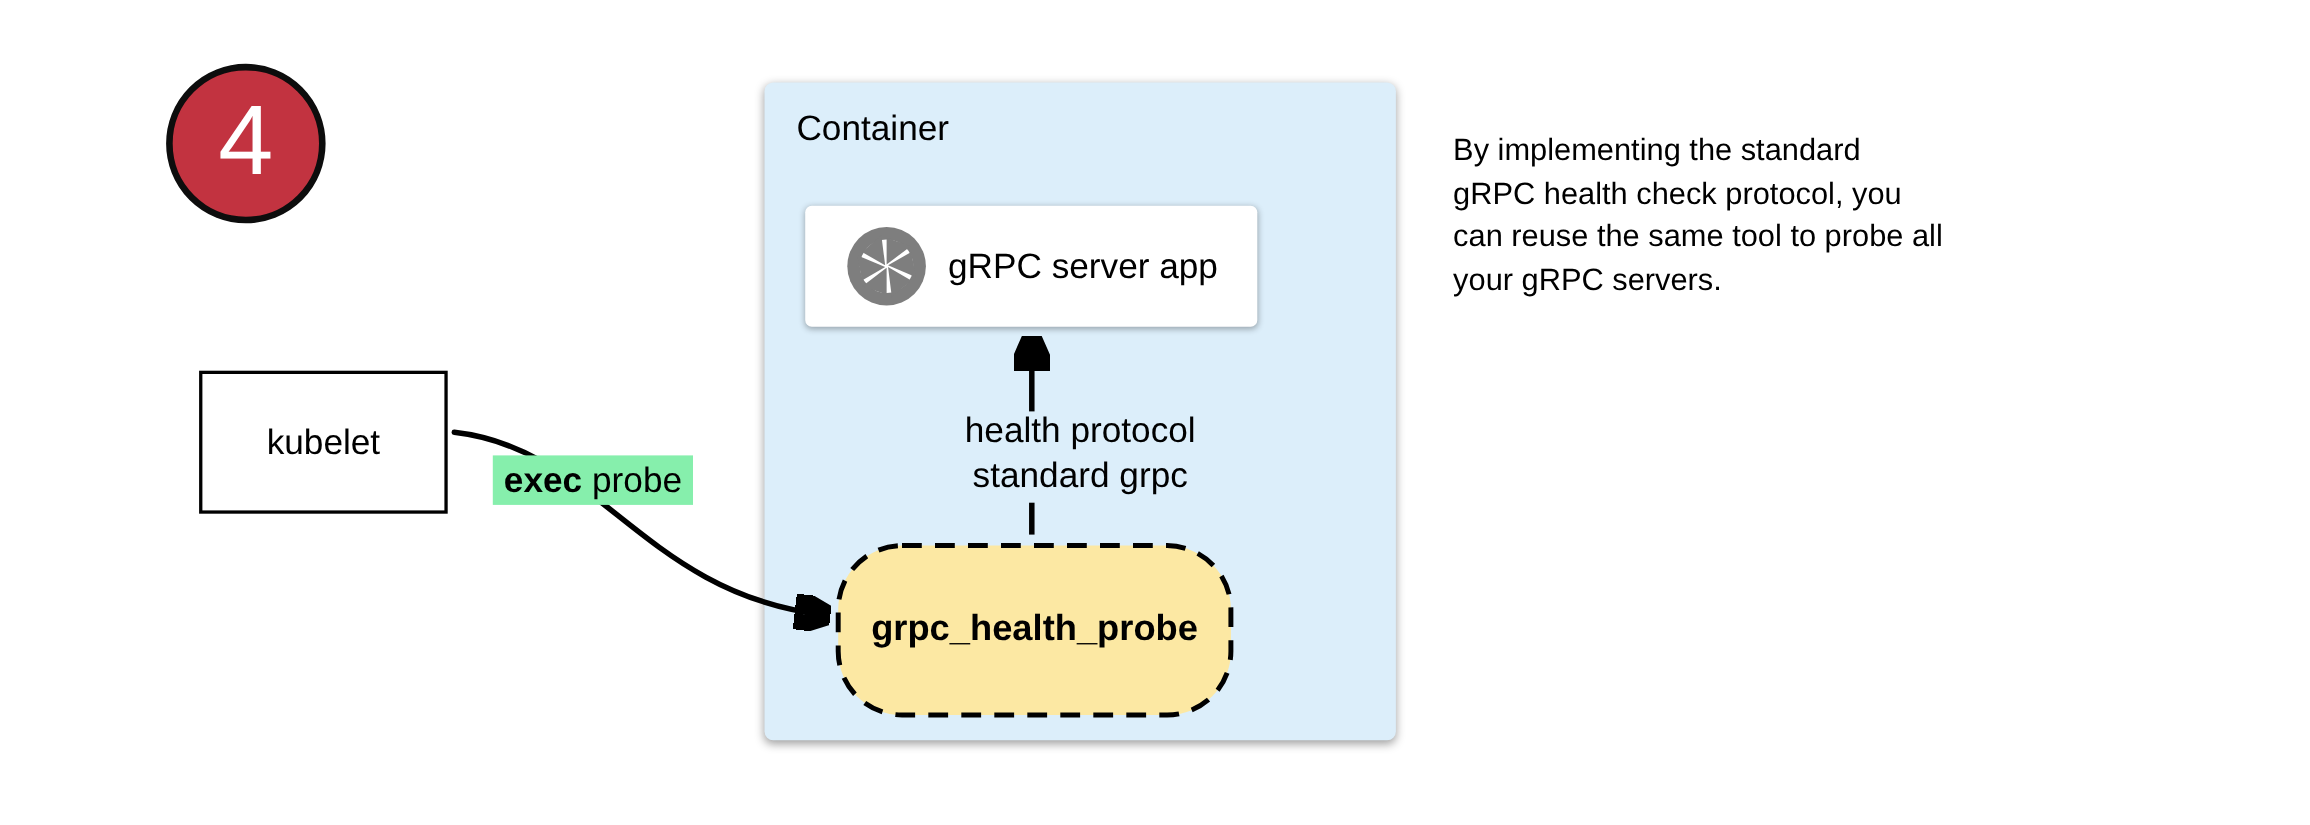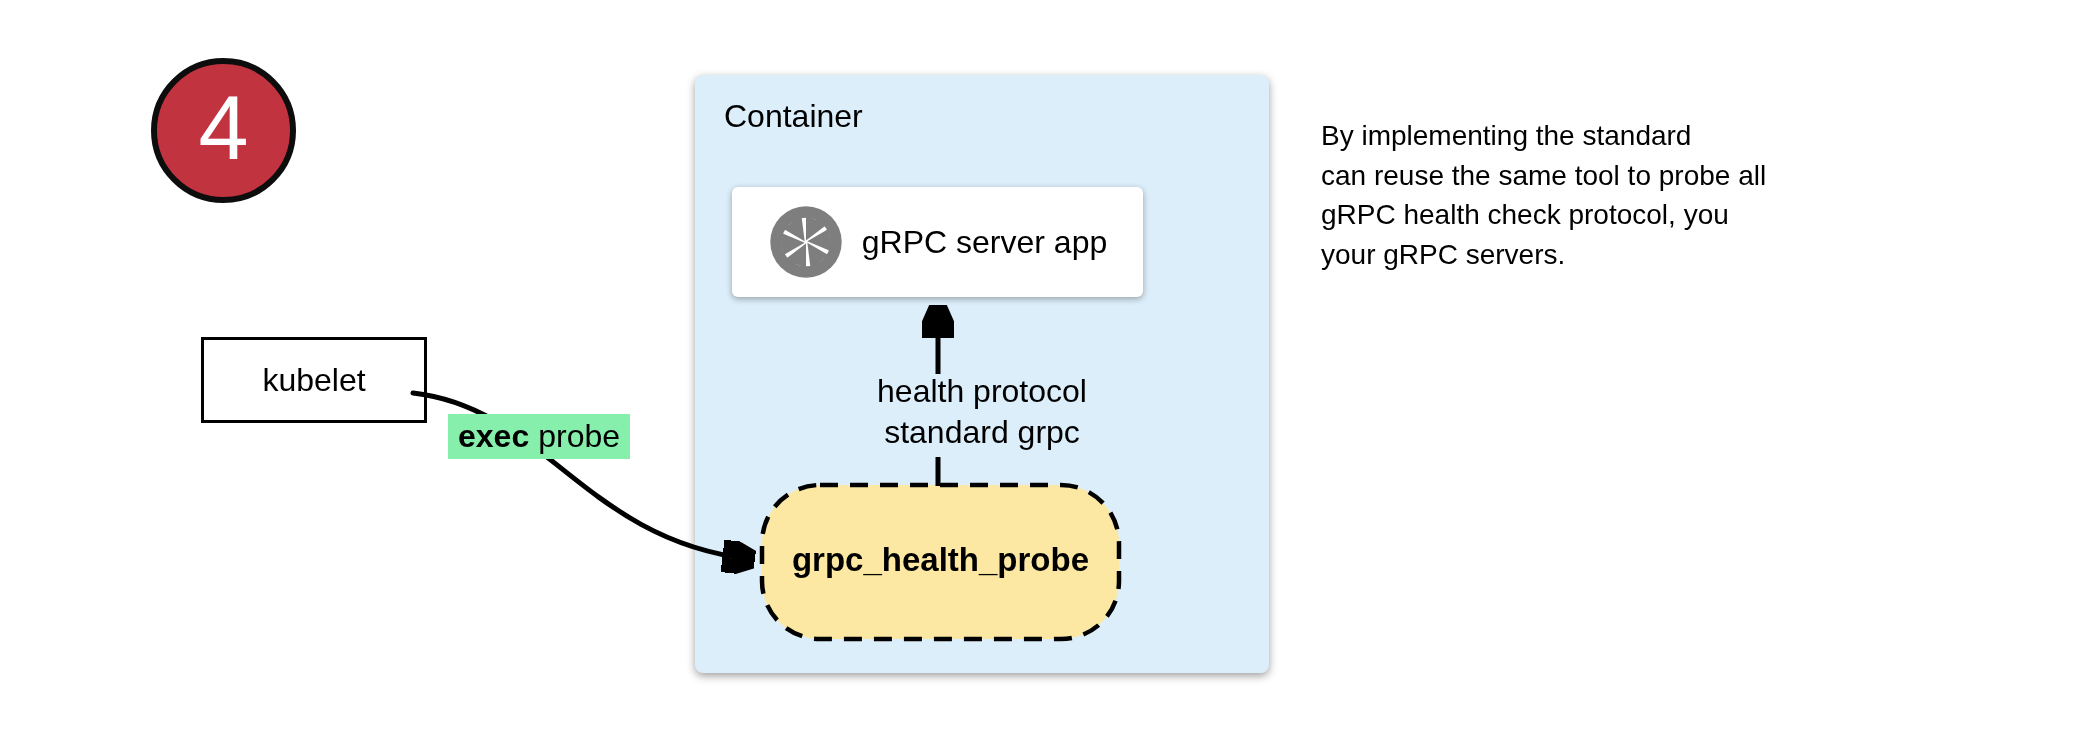--- a/index.html
+++ b/index.html
@@ -18,22 +18,22 @@
     width: 145px; height: 145px; box-sizing: border-box;
     background: #C23340;
     border: 6px solid #0d0d0d;
     border-radius: 50%;
     display: flex; align-items: center; justify-content: center;
   }
   .badge span { color: #fff; font-size: 90px; line-height: 1; transform: translateY(-3px); }
 
   
   .kubelet {
-    position: absolute; left: 201px; top: 337px;
-    width: 226px; height: 86px; box-sizing: border-box;
+    position: absolute; left: 181px; top: 337px;
+    width: 226px; height: 130px; box-sizing: border-box;
     background: #fff; border: 3px solid #000;
     display: flex; align-items: center; justify-content: center;
     font-size: 32px;
   }
 
   
   .container-box {
     position: absolute; left: 695px; top: 75px;
     width: 574px; height: 598px;
     background: #DCEEFA;
@@ -50,21 +50,21 @@
     background: #ffffff; border-radius: 6px;
     box-shadow: 0 2px 6px rgba(0,0,0,0.32);
     display: flex; align-items: center; justify-content: center;
     gap: 18px; font-size: 32px;
   }
   .protocol-label {
     position: absolute; left: 0; top: 296px; width: 100%;
     text-align: center; font-size: 32px; line-height: 41px;
   }
   .pill-wrap {
-    position: absolute; left: 64px; top: 407px;
+    position: absolute; left: 64px; top: 418px;
     width: 363px; height: 160px;
   }
   .pill-svg { position: absolute; left: 0; top: 0; }
   .pill-text {
     position: absolute; inset: 0;
     display: flex; flex-direction: column;
     align-items: center; justify-content: center;
     line-height: 41px; transform: translateY(-3px);
   }
   .pill-name { font-size: 33px; font-weight: bold; }
@@ -149,18 +149,18 @@
     <path d="M938,374 L938,310" marker-end="url(#ah)"></path>
   </svg>
 
   <div class="exec-label">
     <span class="b">exec</span>
     <span>probe</span>
   </div>
 
   <div class="side-note">
     <div>By implementing the standard</div>
+    <div>gRPC health check protocol, you</div>
     <div>can reuse the same tool to probe all</div>
-    <div>gRPC health check protocol, you</div>
     <div>your gRPC servers.</div>
   </div>
 
 </div>
 
 </body></html>

